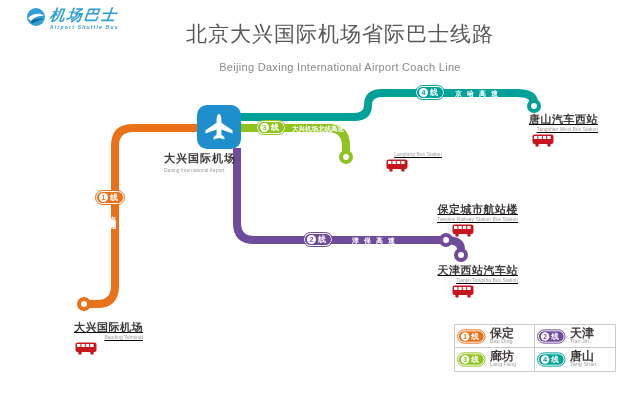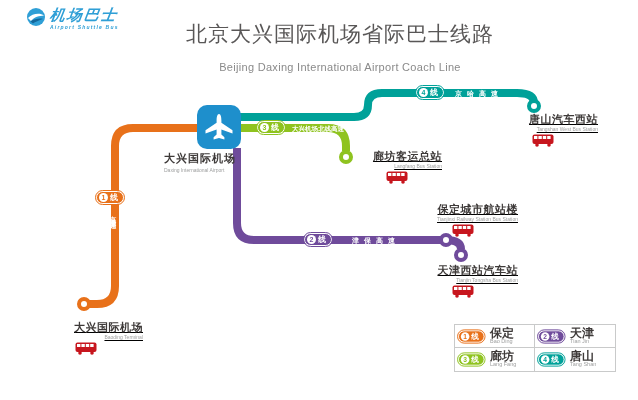--- a/index.html
+++ b/index.html
@@ -129,21 +129,20 @@
       <rect x="2" y="2" width="3.4" height="3" fill="#fff"></rect>
         <rect x="6.4" y="2" width="3.4" height="3" fill="#fff"></rect>
         <rect x="10.8" y="2" width="3.4" height="3" fill="#fff"></rect>
         <rect x="15.2" y="2" width="3.4" height="3" fill="#fff"></rect>
       <circle cx="5" cy="11" r="1.8" fill="#c7161e"></circle>
         <circle cx="17" cy="11" r="1.8" fill="#c7161e"></circle>
     </svg>
   </div>
 
   <div class="station" style="left:352px; top:150px; width:90px;">
-    <div class="station-zh">廊坊客运总站</div>
     <div class="station-en">Langfang Bus Station</div>
     <svg class="bus" width="22" height="13" viewBox="0 0 22 13">
       <rect x="0.5" y="0.5" width="21" height="9.5" rx="2" fill="#c7161e"></rect>
       <rect x="2" y="2" width="3.4" height="3" fill="#fff"></rect>
         <rect x="6.4" y="2" width="3.4" height="3" fill="#fff"></rect>
         <rect x="10.8" y="2" width="3.4" height="3" fill="#fff"></rect>
         <rect x="15.2" y="2" width="3.4" height="3" fill="#fff"></rect>
       <circle cx="5" cy="11" r="1.8" fill="#c7161e"></circle>
         <circle cx="17" cy="11" r="1.8" fill="#c7161e"></circle>
     </svg>

